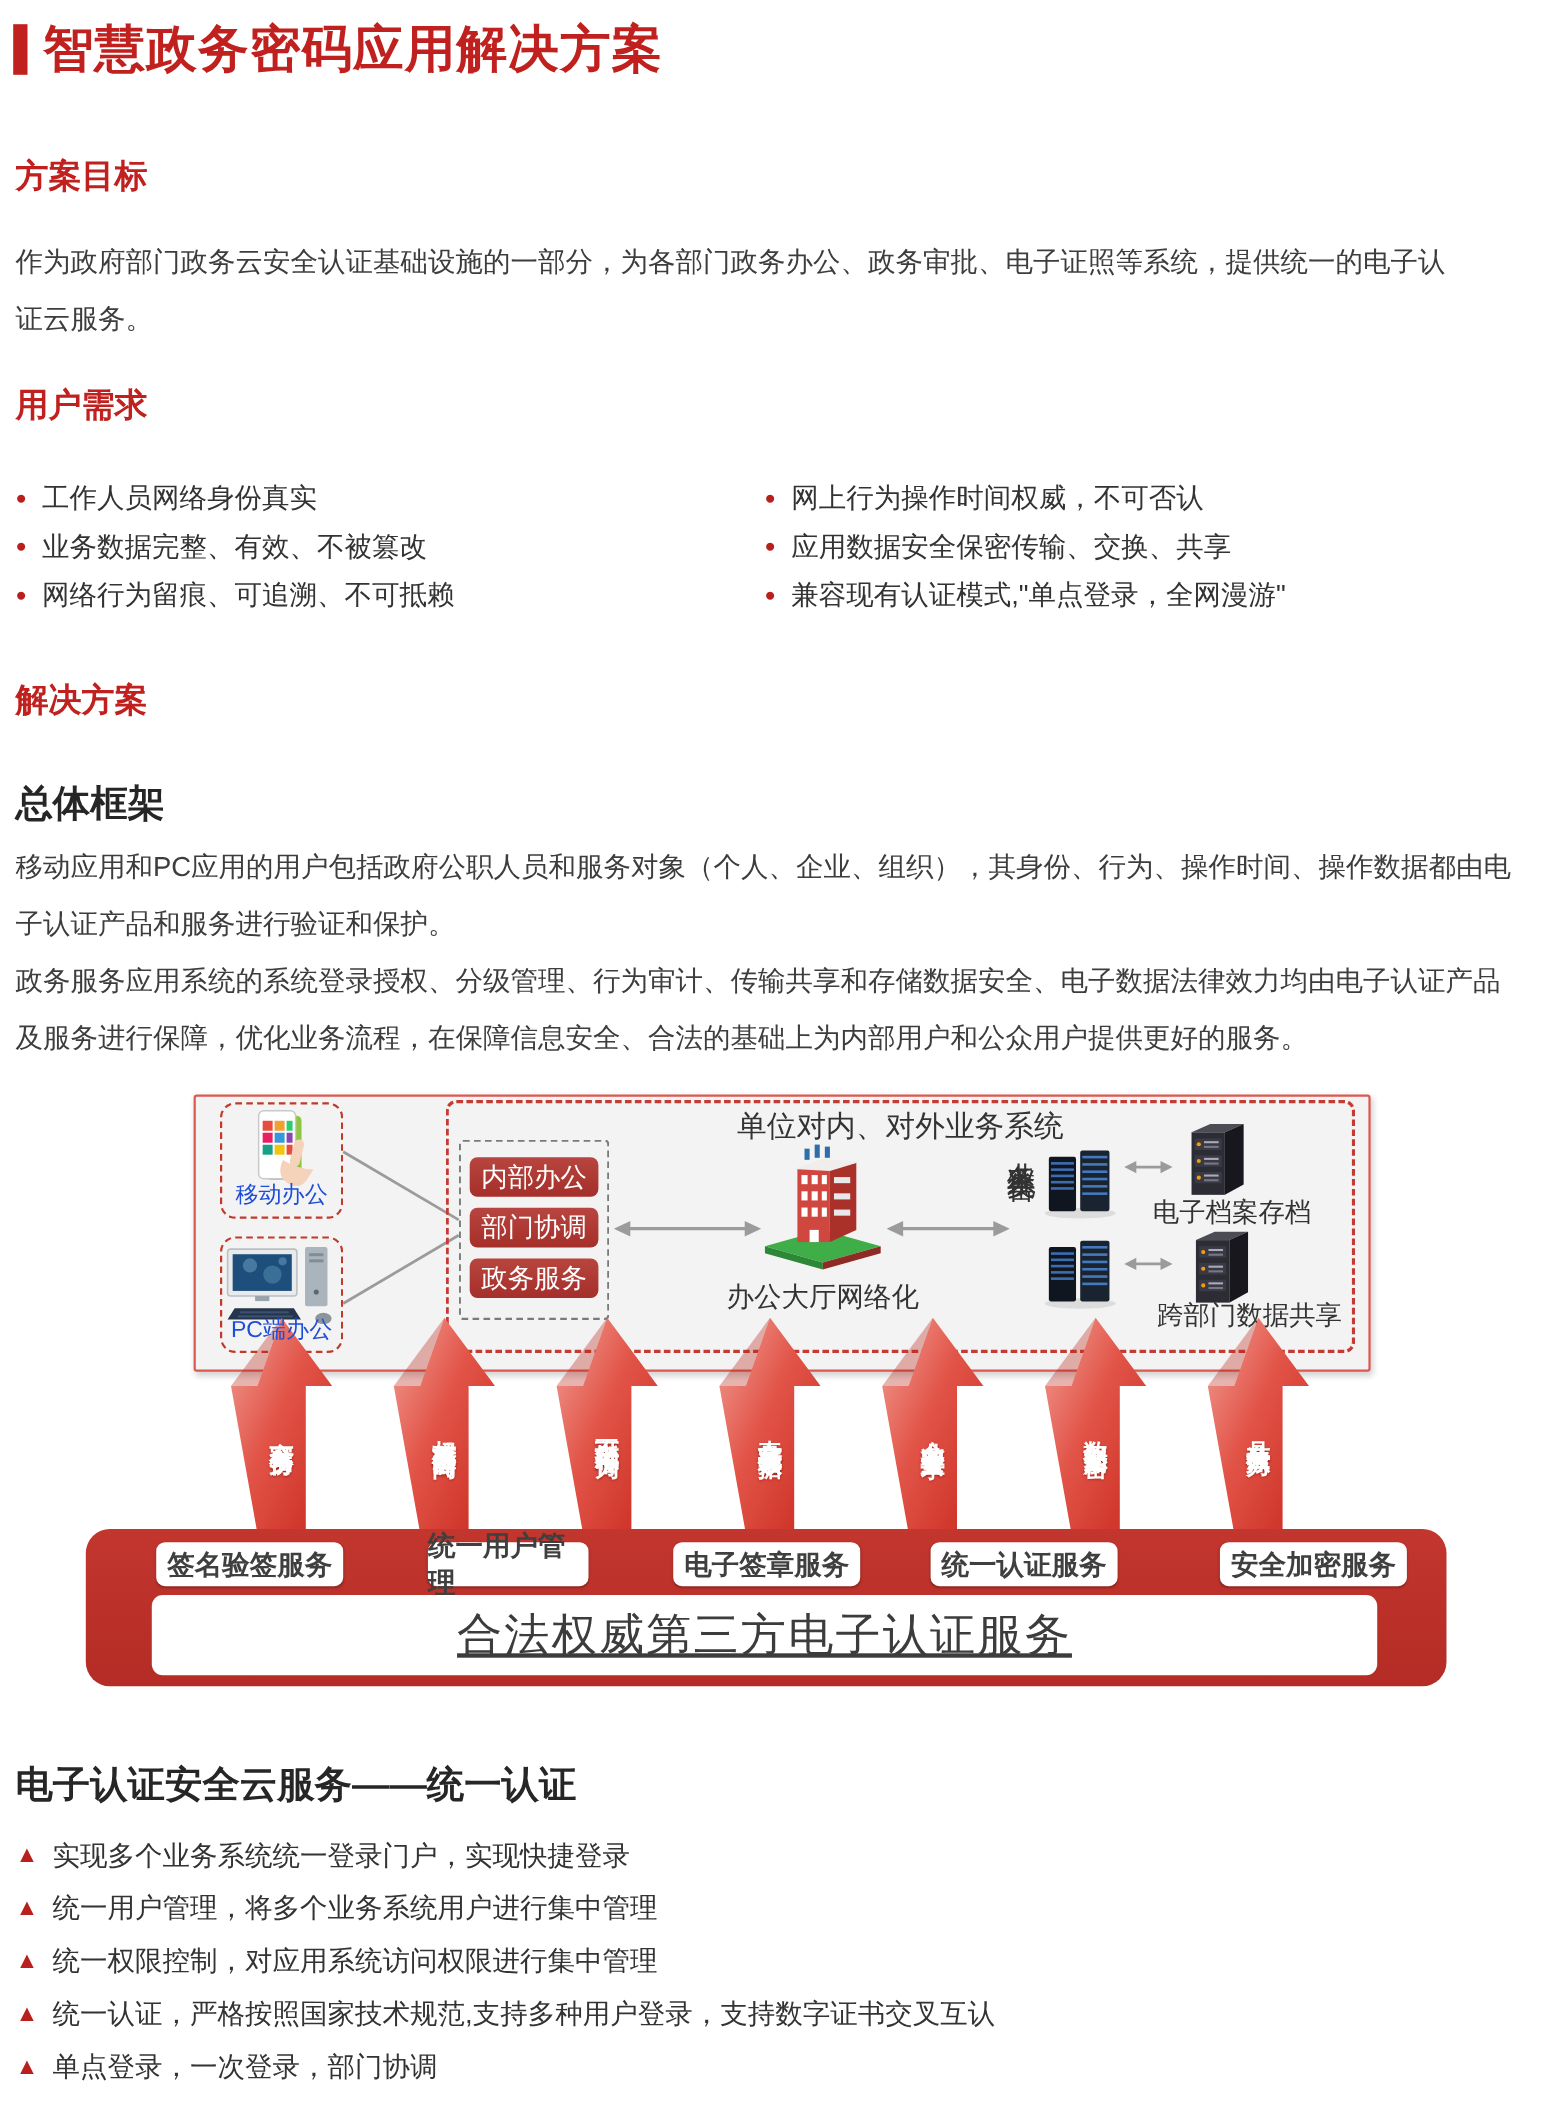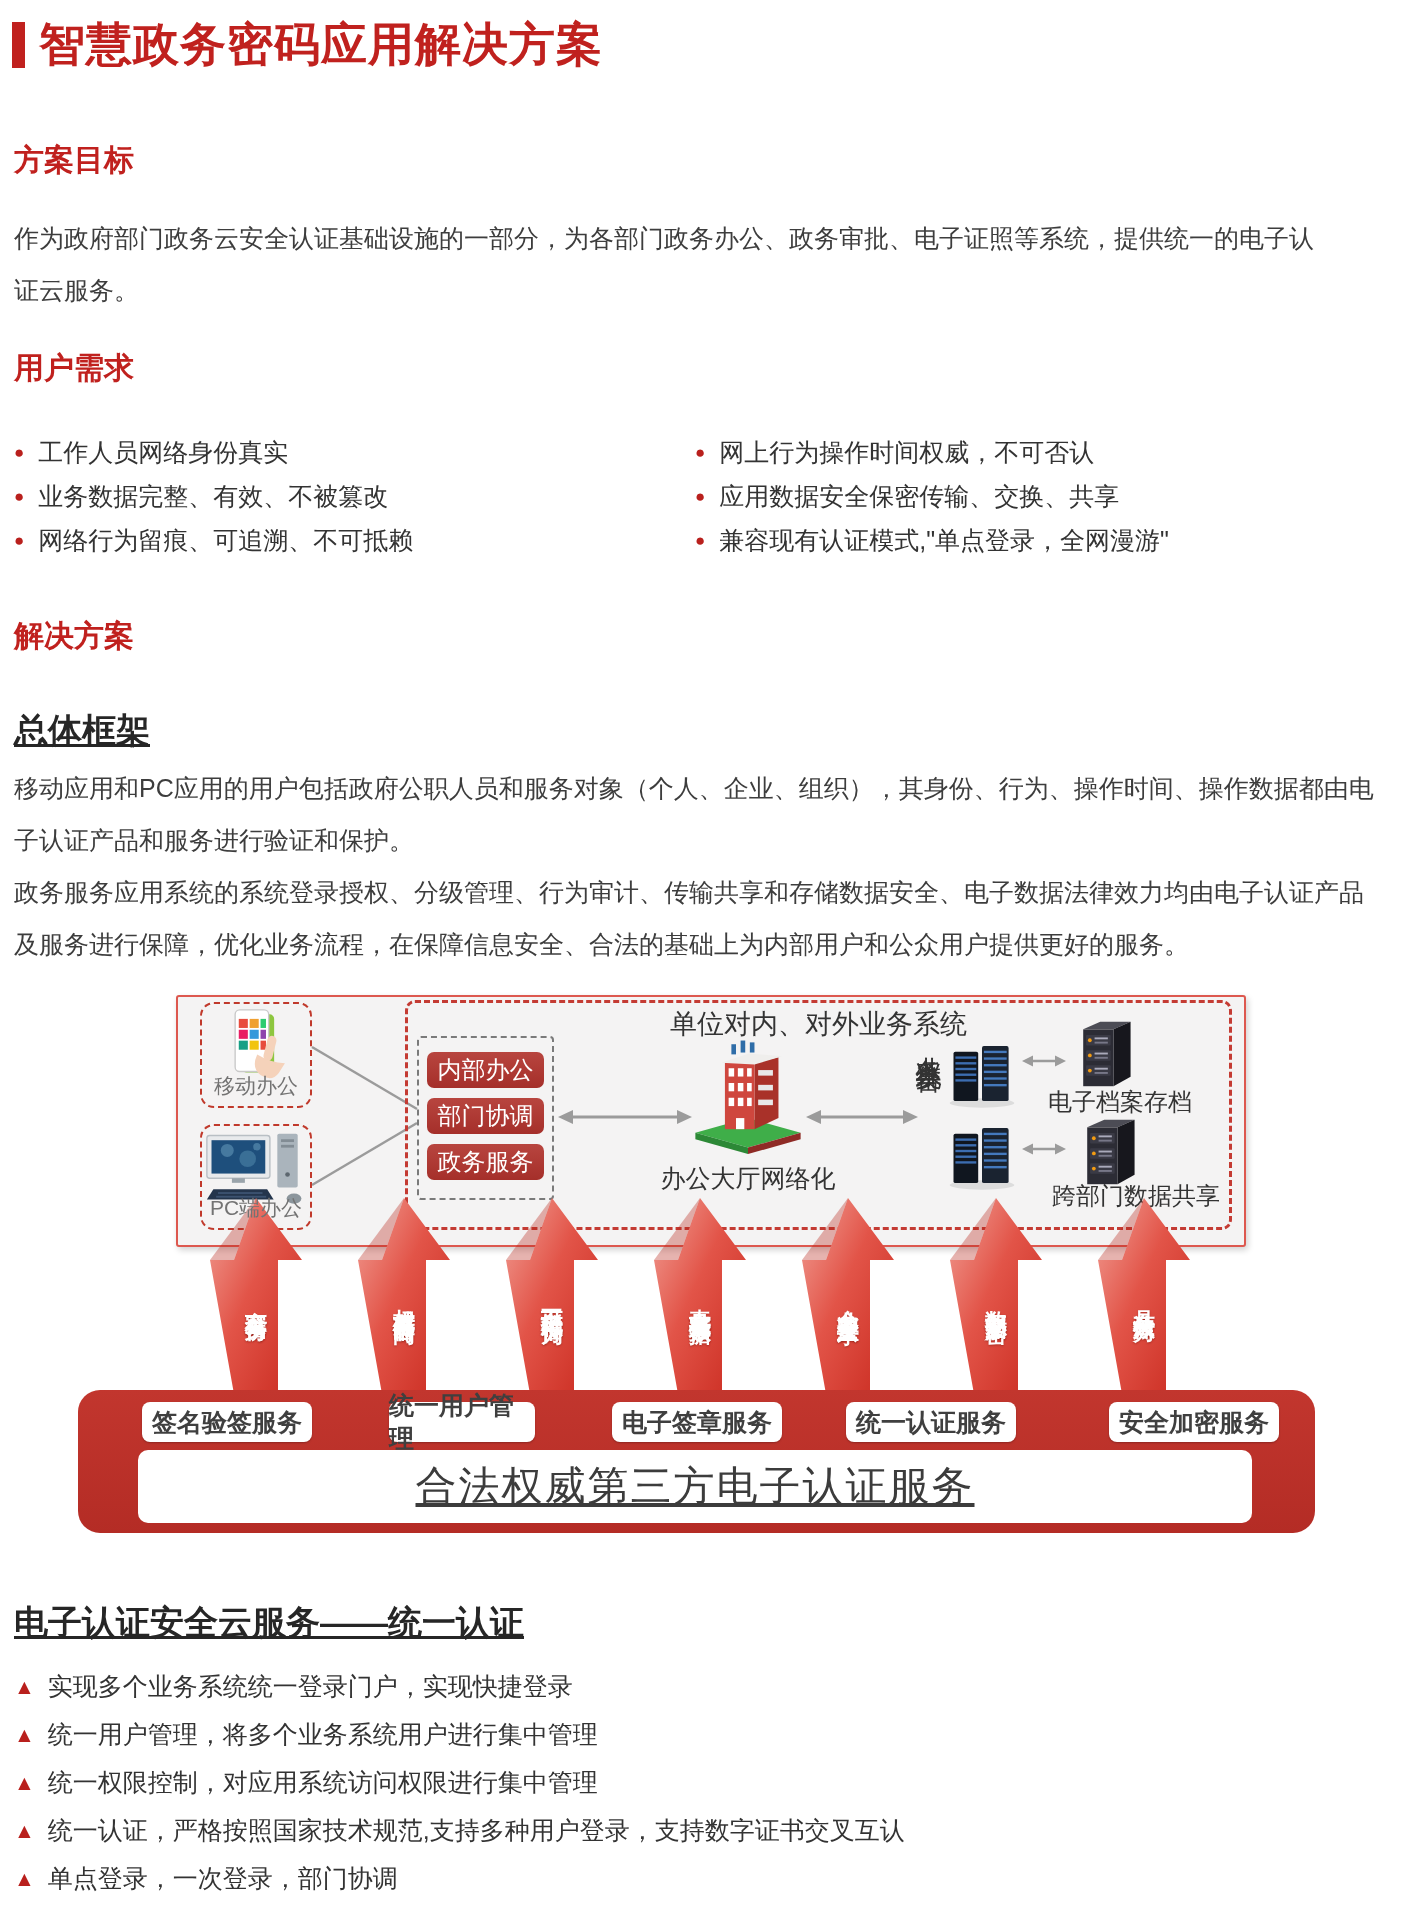--- a/index.html
+++ b/index.html
@@ -12,21 +12,21 @@
   }
   
   .title-row { position:absolute; left:12px; top:14px; display:flex; align-items:center;font-family:Liberation Mono, monospace; }
   .title-bar { width:13px; height:46px; background:#c0211e; margin-right:14px; }
   .page-title { font-size:46px; font-weight:800; color:#c0211e; letter-spacing:1px; }
 
   .h-red { position:absolute; left:14px; font-size:30px; font-weight:800; color:#c0211e; }
   .h-goal { top:140px; }
   .h-needs { top:348px; }
   .h-solution { top:616px; }
-  .h-dark { position:absolute; left:14px; font-size:34px; font-weight:800; color:#262626;text-decoration:underline; }
+  .h-dark { position:absolute; left:14px; font-size:34px; font-weight:800; color:#262626; }
   .h-framework { top:708px; }
   .h-unified { top:1600px; }
 
   .body-text {
     position:absolute; left:14px; width:1386px;
     font-size:25px; line-height:52px; color:#3d3d3d; white-space:pre-line;
   }
   .p-goal { top:212px; }
   .p-framework { top:762px; }
 
@@ -49,21 +49,21 @@
     box-shadow:2px 3px 6px rgba(0,0,0,.18);
   }
   .client-box {
     position:absolute; left:200px; width:112px; height:106px;
     border:2px dashed #c0392b; border-radius:14px;
     display:flex; flex-direction:column; align-items:center; justify-content:flex-end;
   }
   .client-mobile { top:1002px; }
   .client-pc { top:1124px; }
   .client-box svg { position:absolute; top:4px; }
-  .client-label { font-size:21px; color:#737373; margin-bottom:6px; position:relative; z-index:2; }
+  .client-label { font-size:21px; color:#1d4ed8; margin-bottom:6px; position:relative; z-index:2; }
 
   .conn-lines { position:absolute; left:176px; top:995px; }
 
   .biz-box {
     position:absolute; left:405px; top:1000px; width:827px; height:230px;
     border:3px dashed #c43b33; border-radius:10px;
   }
   .biz-title { position:absolute; left:405px; top:1006px; width:827px; text-align:center;
     font-size:27px; color:#333; }
   .inner-box {

